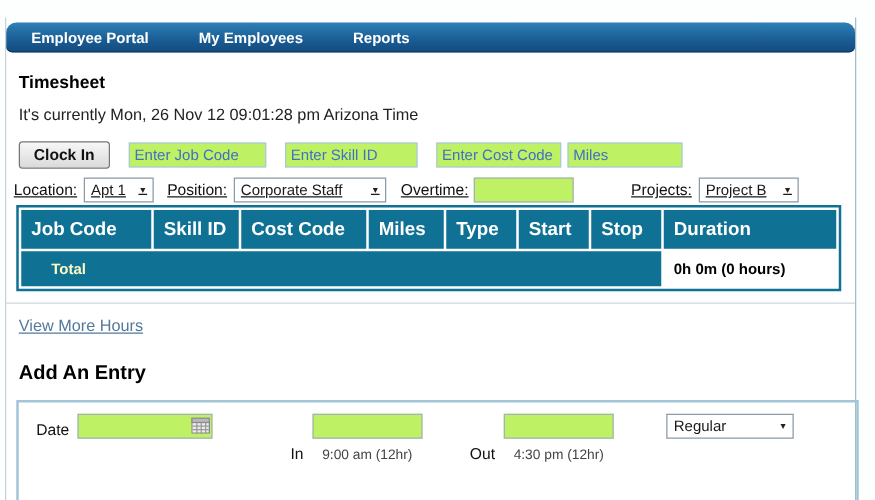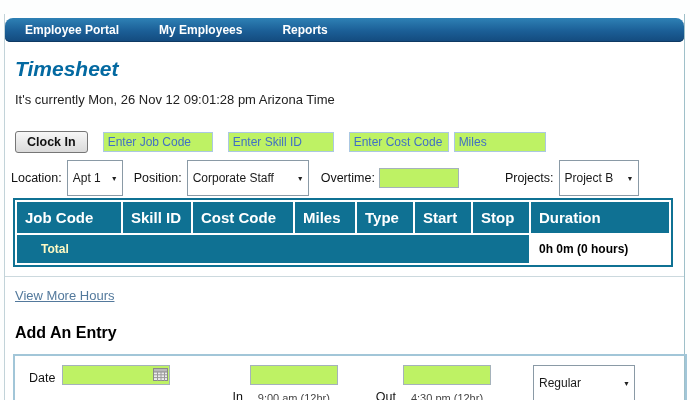--- a/index.html
+++ b/index.html
@@ -21,38 +21,38 @@
     background:linear-gradient(#2e81b5, #1b5e96 55%, #134a7d);
     border-radius:8px 8px 5px 5px;
     display:flex; align-items:center;
     box-shadow:inset 0 -1px 0 #0e3a63;
   }
   .nav-item {
     color:#fff; font-size:12px; font-weight:bold;
     padding:0 20px; line-height:24px; text-decoration:none; cursor:pointer;
   }
   .content { padding:0 6px 0 6px; }
-  h1.title { color:#0369a1; font-size:21px; margin:15px 0 11px 4px;font-style:italic; }
-  .time-line { font-size:13px; color:#222; margin:0 0 24px 4px; }
+  h1.title { color:#000000; font-size:14px; margin:15px 0 11px 4px; }
+  .time-line { font-size:13px; color:#222; margin:0 0 14px 4px; }
   .row { display:flex; align-items:center; }
   .btn {
     font-family:inherit; font-size:12.5px; font-weight:bold; color:#111;
     background:linear-gradient(#f7f7f7,#dadada);
     border:1px solid #767676; border-radius:3px;
     height:22px; padding:0 11px; margin-left:4px; cursor:pointer;
   }
   .txt {
     font-family:inherit; font-size:12px; height:20px;
     border:1px solid #a5b2bb; padding:0 4px; color:#222; background:#bef264;
   }
   .txt.blue { color:#4170c4; border-color:#abc8e2; }
   .lbl { font-size:12.5px; color:#111; white-space:nowrap; }
   .sel {
     display:inline-flex; align-items:center; justify-content:space-between;
-    height:36px; background:#fff; border:1px solid #8a9aa6;
+    height:20px; background:#fff; border:1px solid #8a9aa6;
     font-size:12px; padding:0 4px 0 5px; cursor:pointer; white-space:nowrap;
   }
   .sel .arrow { font-size:7px; color:#222; margin-left:7px; }
   h2.section { font-size:16px; color:#000; margin:18px 0 10px 4px; }
   
   table.hours {
     border-collapse:separate; border-spacing:2px;
     border:2px solid #0f7193; background:#fff;
     width:660px; margin:2px 0 0 2px;
   }
@@ -101,21 +101,21 @@
     
     <div class="row" style="gap:15px;">
       <button class="btn">Clock In</button>
       <input class="txt blue" style="width: 110px;" value="Enter Job Code">
       <input class="txt blue" style="width: 106px;" value="Enter Skill ID">
       <input class="txt blue" style="width: 100px;" value="Enter Cost Code">
       <input class="txt blue" style="width: 92px; margin-left: -10px;" value="Miles">
     </div>
 
     
-    <div class="row" style="margin-top:7px;">
+    <div class="row" style="margin-top:7px;text-decoration:underline;">
       <span class="lbl">Location:</span>
       <span class="sel" style="width:56px; margin-left:5px;">
         <span>Apt 1</span>
         <span class="arrow">▼</span>
       </span>
       <span class="lbl" style="margin-left:11px;">Position:</span>
       <span class="sel" style="width:122px; margin-left:5px;">
         <span>Corporate Staff</span>
         <span class="arrow">▼</span>
       </span>

